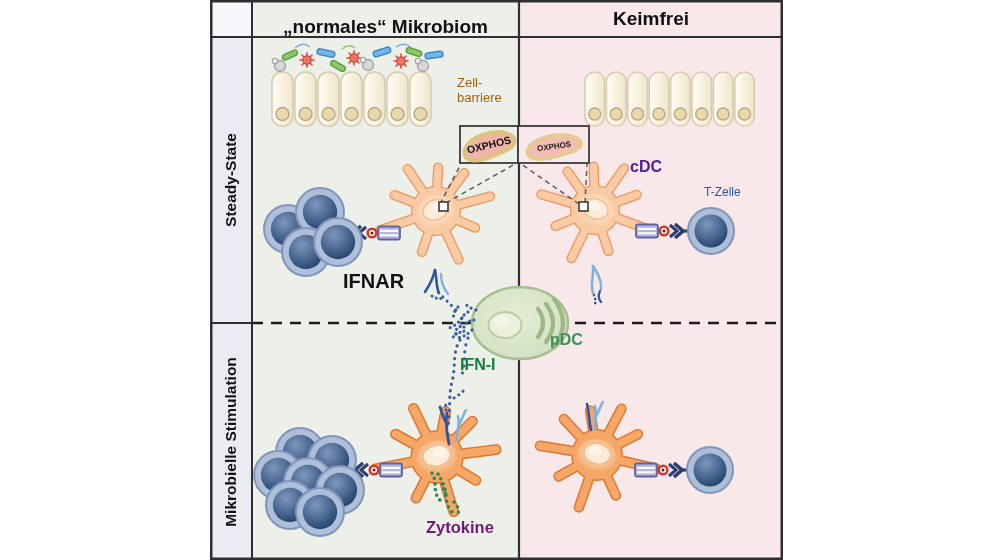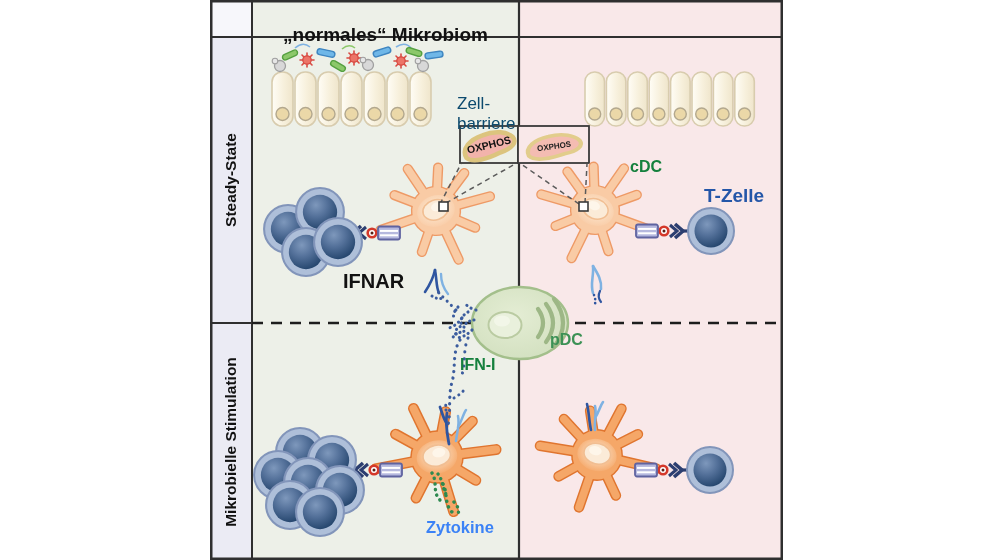--- a/index.html
+++ b/index.html
@@ -6,27 +6,27 @@
   .stage{position:relative;width:995px;height:560px;background:#ffffff;overflow:hidden;
          font-family:"Liberation Sans", sans-serif;}
   .panel{position:absolute;left:210px;top:0;width:573px;height:560px;}
   .panel svg{position:absolute;left:0;top:0;}
   .lbl{position:absolute;z-index:5;white-space:nowrap;}
   .hdr{position:absolute;z-index:5;font-weight:bold;font-size:19px;color:#111;
        display:flex;align-items:center;justify-content:center;}
   .rowlbl{position:absolute;z-index:5;font-weight:bold;font-size:15.5px;color:#111;
        display:flex;align-items:center;justify-content:center;}
   .rowlbl span{transform:rotate(-90deg);white-space:nowrap;}
-  .t-black{color:#0c4a6e;font-size:17px;line-height:1.15;margin-top:18px;}
-  .t-cdc{color:#15803d;font-weight:bold;font-size:16px;}
-  .t-tzelle{color:#2456A8;font-weight:bold;font-size:19px;}
+  .t-black{color:#a16207;font-size:13px;line-height:1.15;}
+  .t-cdc{color:#4c1d95;font-weight:bold;font-size:16px;}
+  .t-tzelle{color:#2456A8;font-weight:normal;font-size:12px;}
   .t-ifnar{color:#111;font-weight:bold;font-size:20px;}
   .t-ifn1{color:#15803d;font-weight:bold;font-size:16px;}
   .t-pdc{color:#3C9155;font-weight:bold;font-size:16px;}
-  .t-zyto{color:#3b82f6;font-weight:bold;font-size:16.5px;}
+  .t-zyto{color:#701a75;font-weight:bold;font-size:16.5px;}
 </style>
 </head>
 <body>
 
 <div class="stage">
  <div class="panel">
 
   <svg width="573" height="560" viewBox="0 0 573 560">
     <defs>
       <radialGradient id="tcg" cx="38%" cy="30%" r="75%">
@@ -303,21 +303,22 @@
         <line x1="369" y1="204" x2="311" y2="164"></line>
         <line x1="375" y1="203" x2="377" y2="164"></line>
       </g>
       <rect x="229" y="202" width="9" height="9" fill="#FFFFFF" stroke="#3A3A3A" stroke-width="1.6"></rect>
       <rect x="369" y="202" width="9" height="9" fill="#FFFFFF" stroke="#3A3A3A" stroke-width="1.6"></rect>
     </g>
 
     <rect x="1.25" y="1.25" width="570.5" height="557.5" fill="none" stroke="#2F2F2F" stroke-width="2.5"></rect>
   </svg>
 
-  <div class="hdr" style="left:42px;top:16px;width:267px;height:37px;">„normales“ Mikrobiom</div>
+  <div class="hdr" style="left:42px;top:8px;width:267px;height:37px;">„normales“ Mikrobiom</div>
+  <div class="hdr" style="left:309px;top:0;width:264px;height:37px;">Keimfrei</div>
 
   <div class="rowlbl" style="left:0;top:37px;width:42px;height:286px;">
     <span>Steady-State</span>
   </div>
   <div class="rowlbl" style="left:0;top:323px;width:42px;height:237px;">
     <span>Mikrobielle Stimulation</span>
   </div>
 
   <div class="lbl t-black" style="left:247px;top:76px;">
     <div>Zell-</div>

